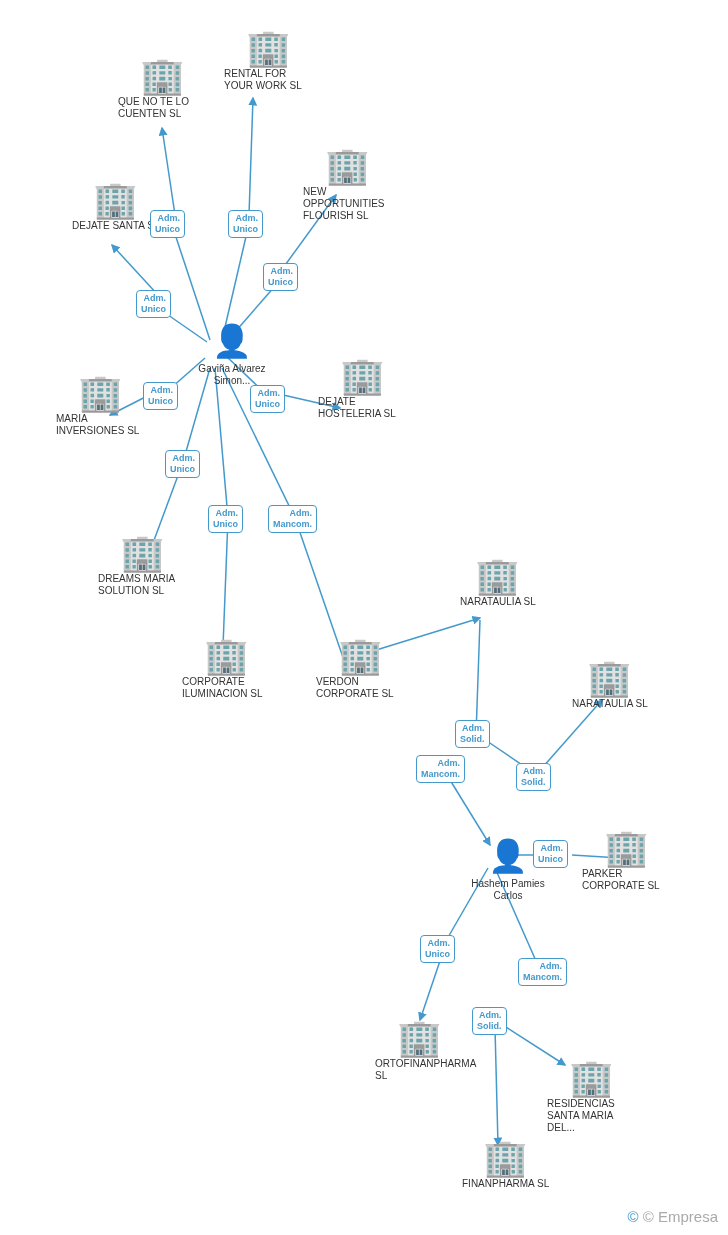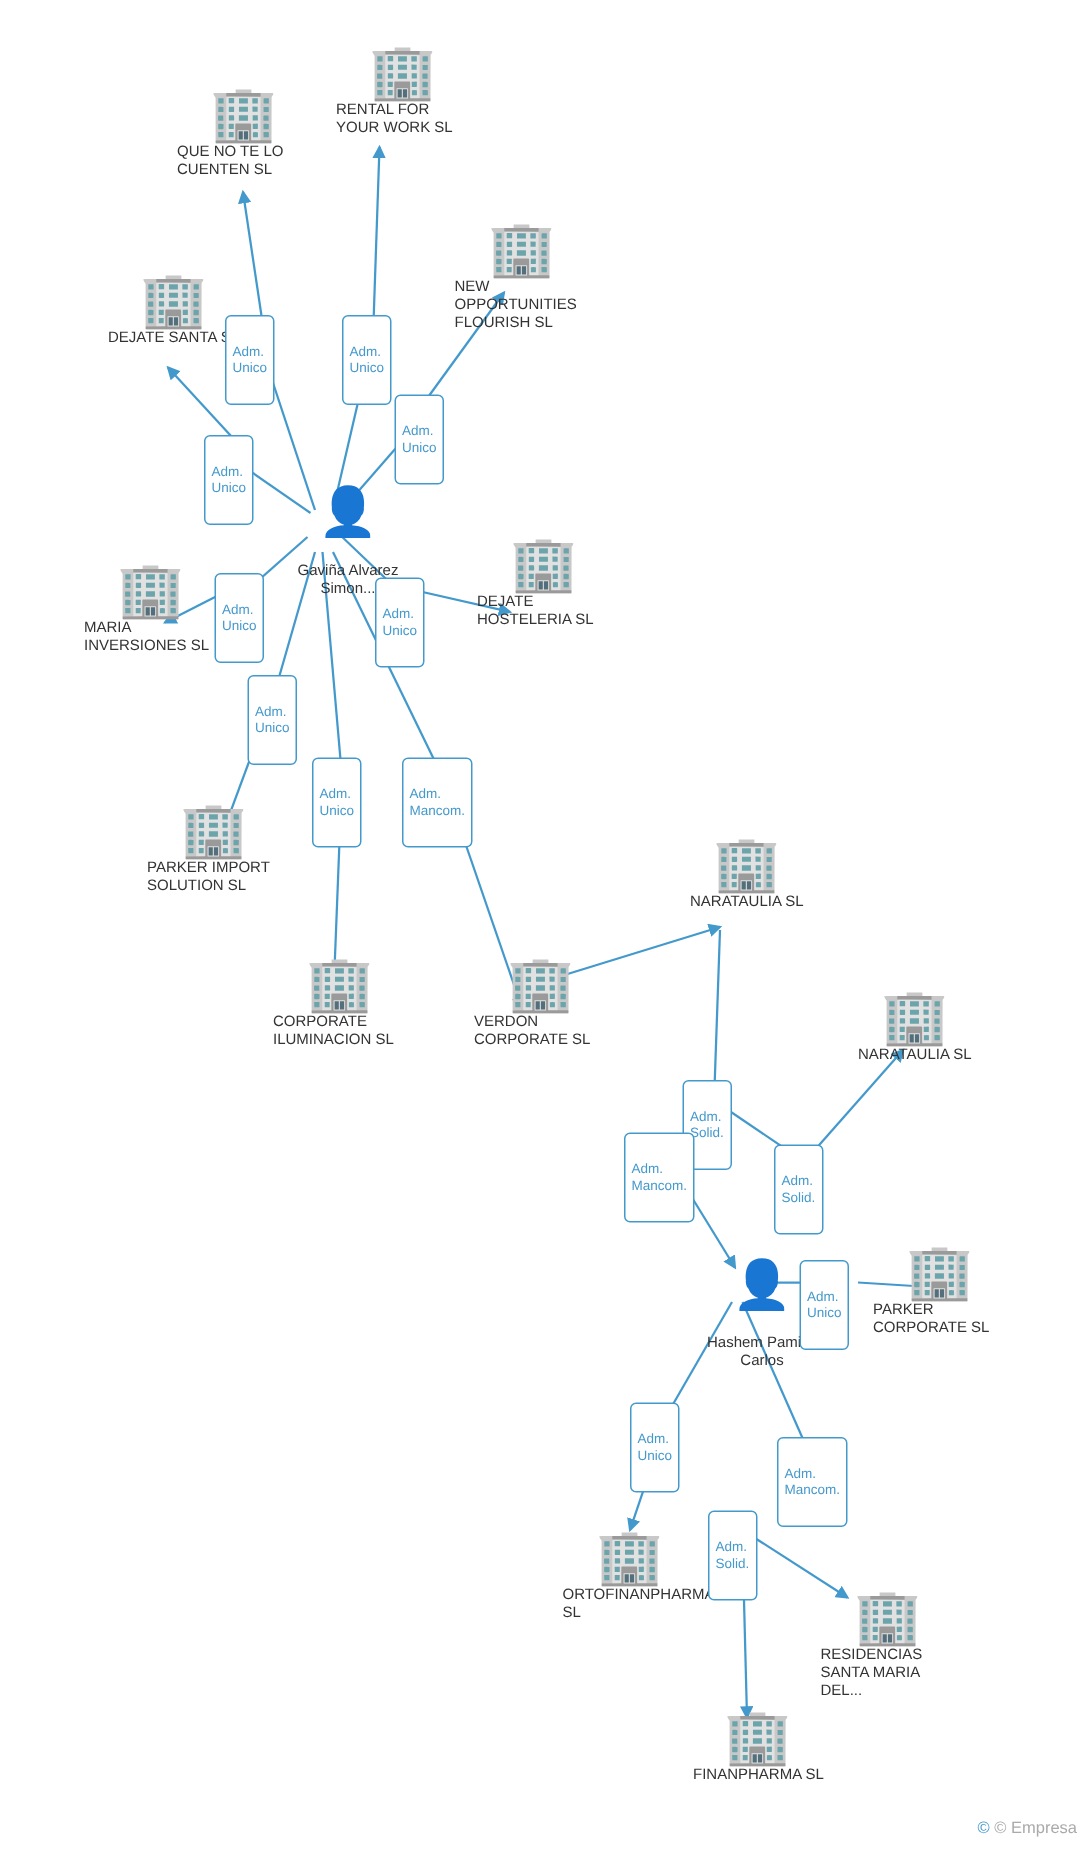--- a/index.html
+++ b/index.html
@@ -47,42 +47,43 @@
       line-height: 1.2;
     }
     .person-icon {
       font-size: 32px;
       color: #666;
       line-height: 1;
     }
     .person-label {
       font-size: 10px;
       color: #333;
-      margin-top: 18px;
+      margin-top: 6px;
       max-width: 80px;
       text-align: center;
       line-height: 1.2;
     }
     .badge {
       position: absolute;
       background: #fff;
       border: 1.5px solid #4499cc;
       border-radius: 4px;
-      padding: 18px 4px;
+      padding: 2px 4px;
       font-size: 9px;
       color: #4499cc;
-      text-align: left;
+      text-align: right;
       line-height: 1.2;
       white-space: nowrap;
+      font-weight: bold;
     }
     .watermark {
       position: absolute;
       bottom: 10px;
       right: 10px;
-      font-size: 11px;
+      font-size: 15px;
       color: #aaa;
     }
     .watermark span.c {
       color: #4499cc;
     }
   </style>
 </head>
 <body>
 
 <div class="diagram-container">
@@ -168,21 +169,21 @@
     <span class="company-label">MARIA INVERSIONES SL</span>
   </div>
 
   <div class="node" style="left:318px;top:358px;">
     <span class="company-icon">🏢</span>
     <span class="company-label">DEJATE HOSTELERIA SL</span>
   </div>
 
   <div class="node" style="left:98px;top:535px;">
     <span class="company-icon">🏢</span>
-    <span class="company-label">PARKER IMPORT SOLUTION SL</span>
+    <span class="company-label">DREAMS MARIA SOLUTION SL</span>
   </div>
 
   <div class="node" style="left:182px;top:638px;">
     <span class="company-icon">🏢</span>
     <span class="company-label">CORPORATE ILUMINACION SL</span>
   </div>
 
   <div class="node" style="left:316px;top:638px;">
     <span class="company-icon highlighted">🏢</span>
     <span class="company-label" style="font-weight:normal;color:#333;">VERDON CORPORATE SL</span>

